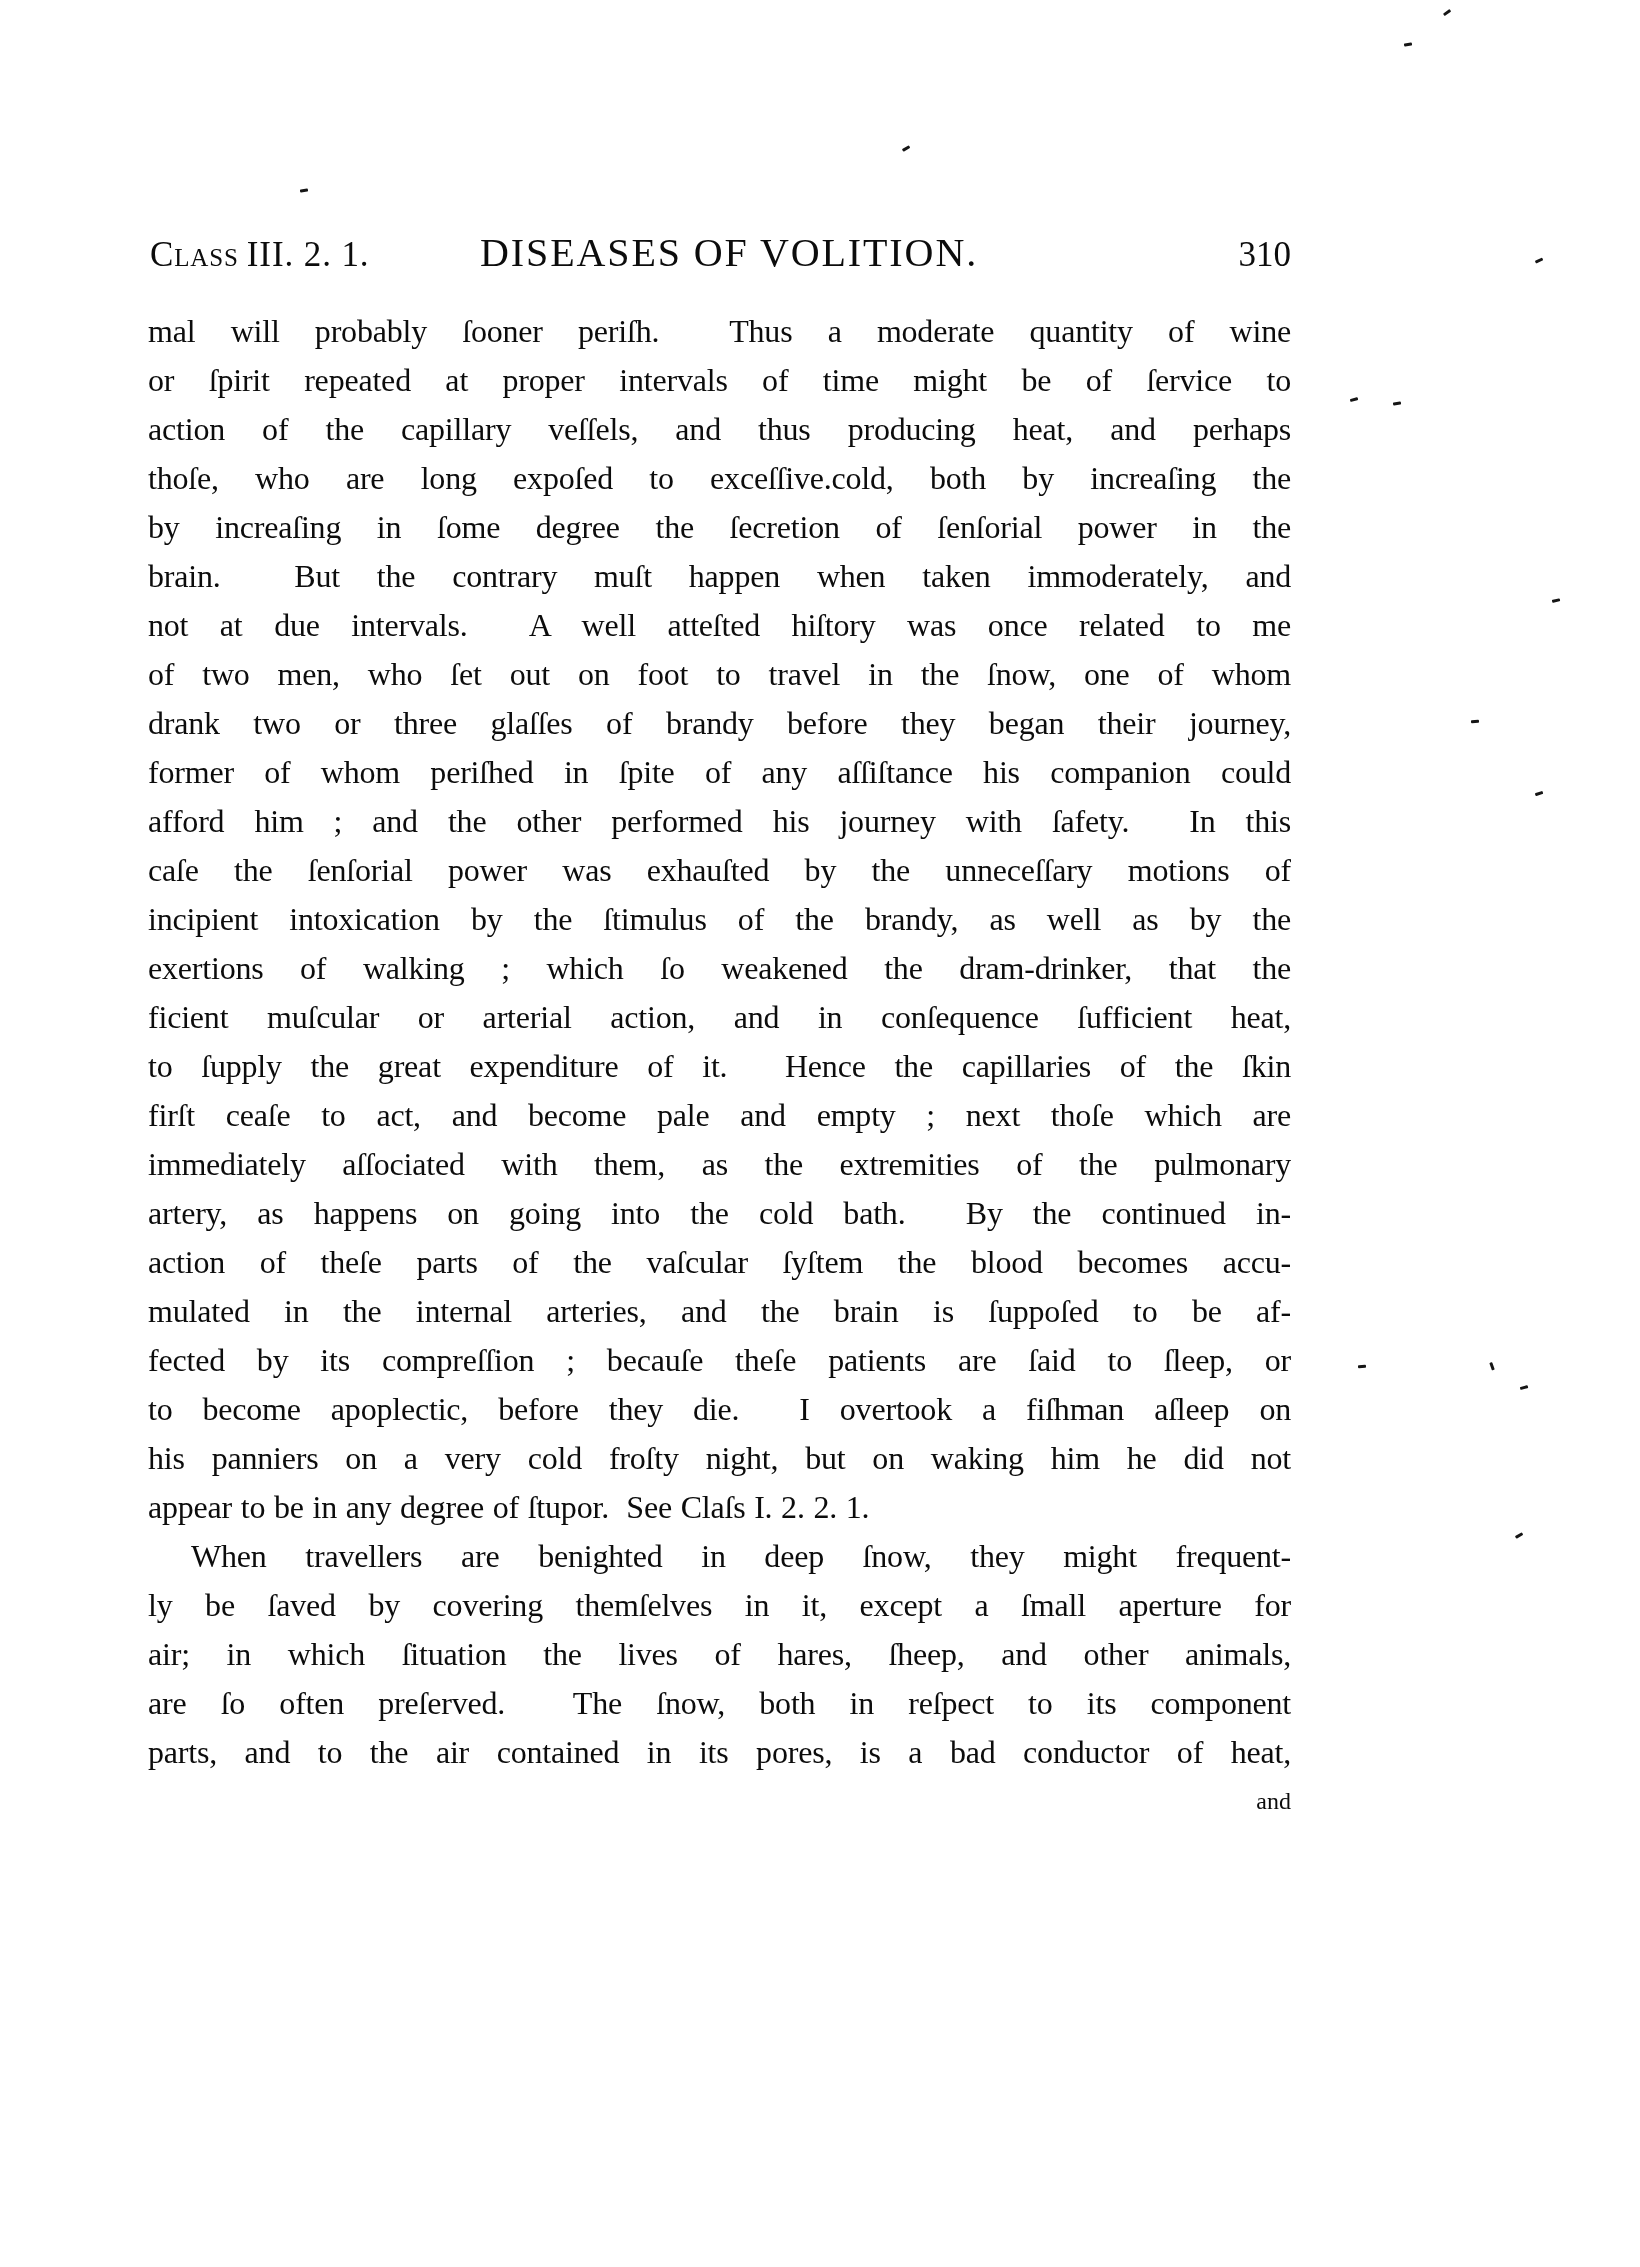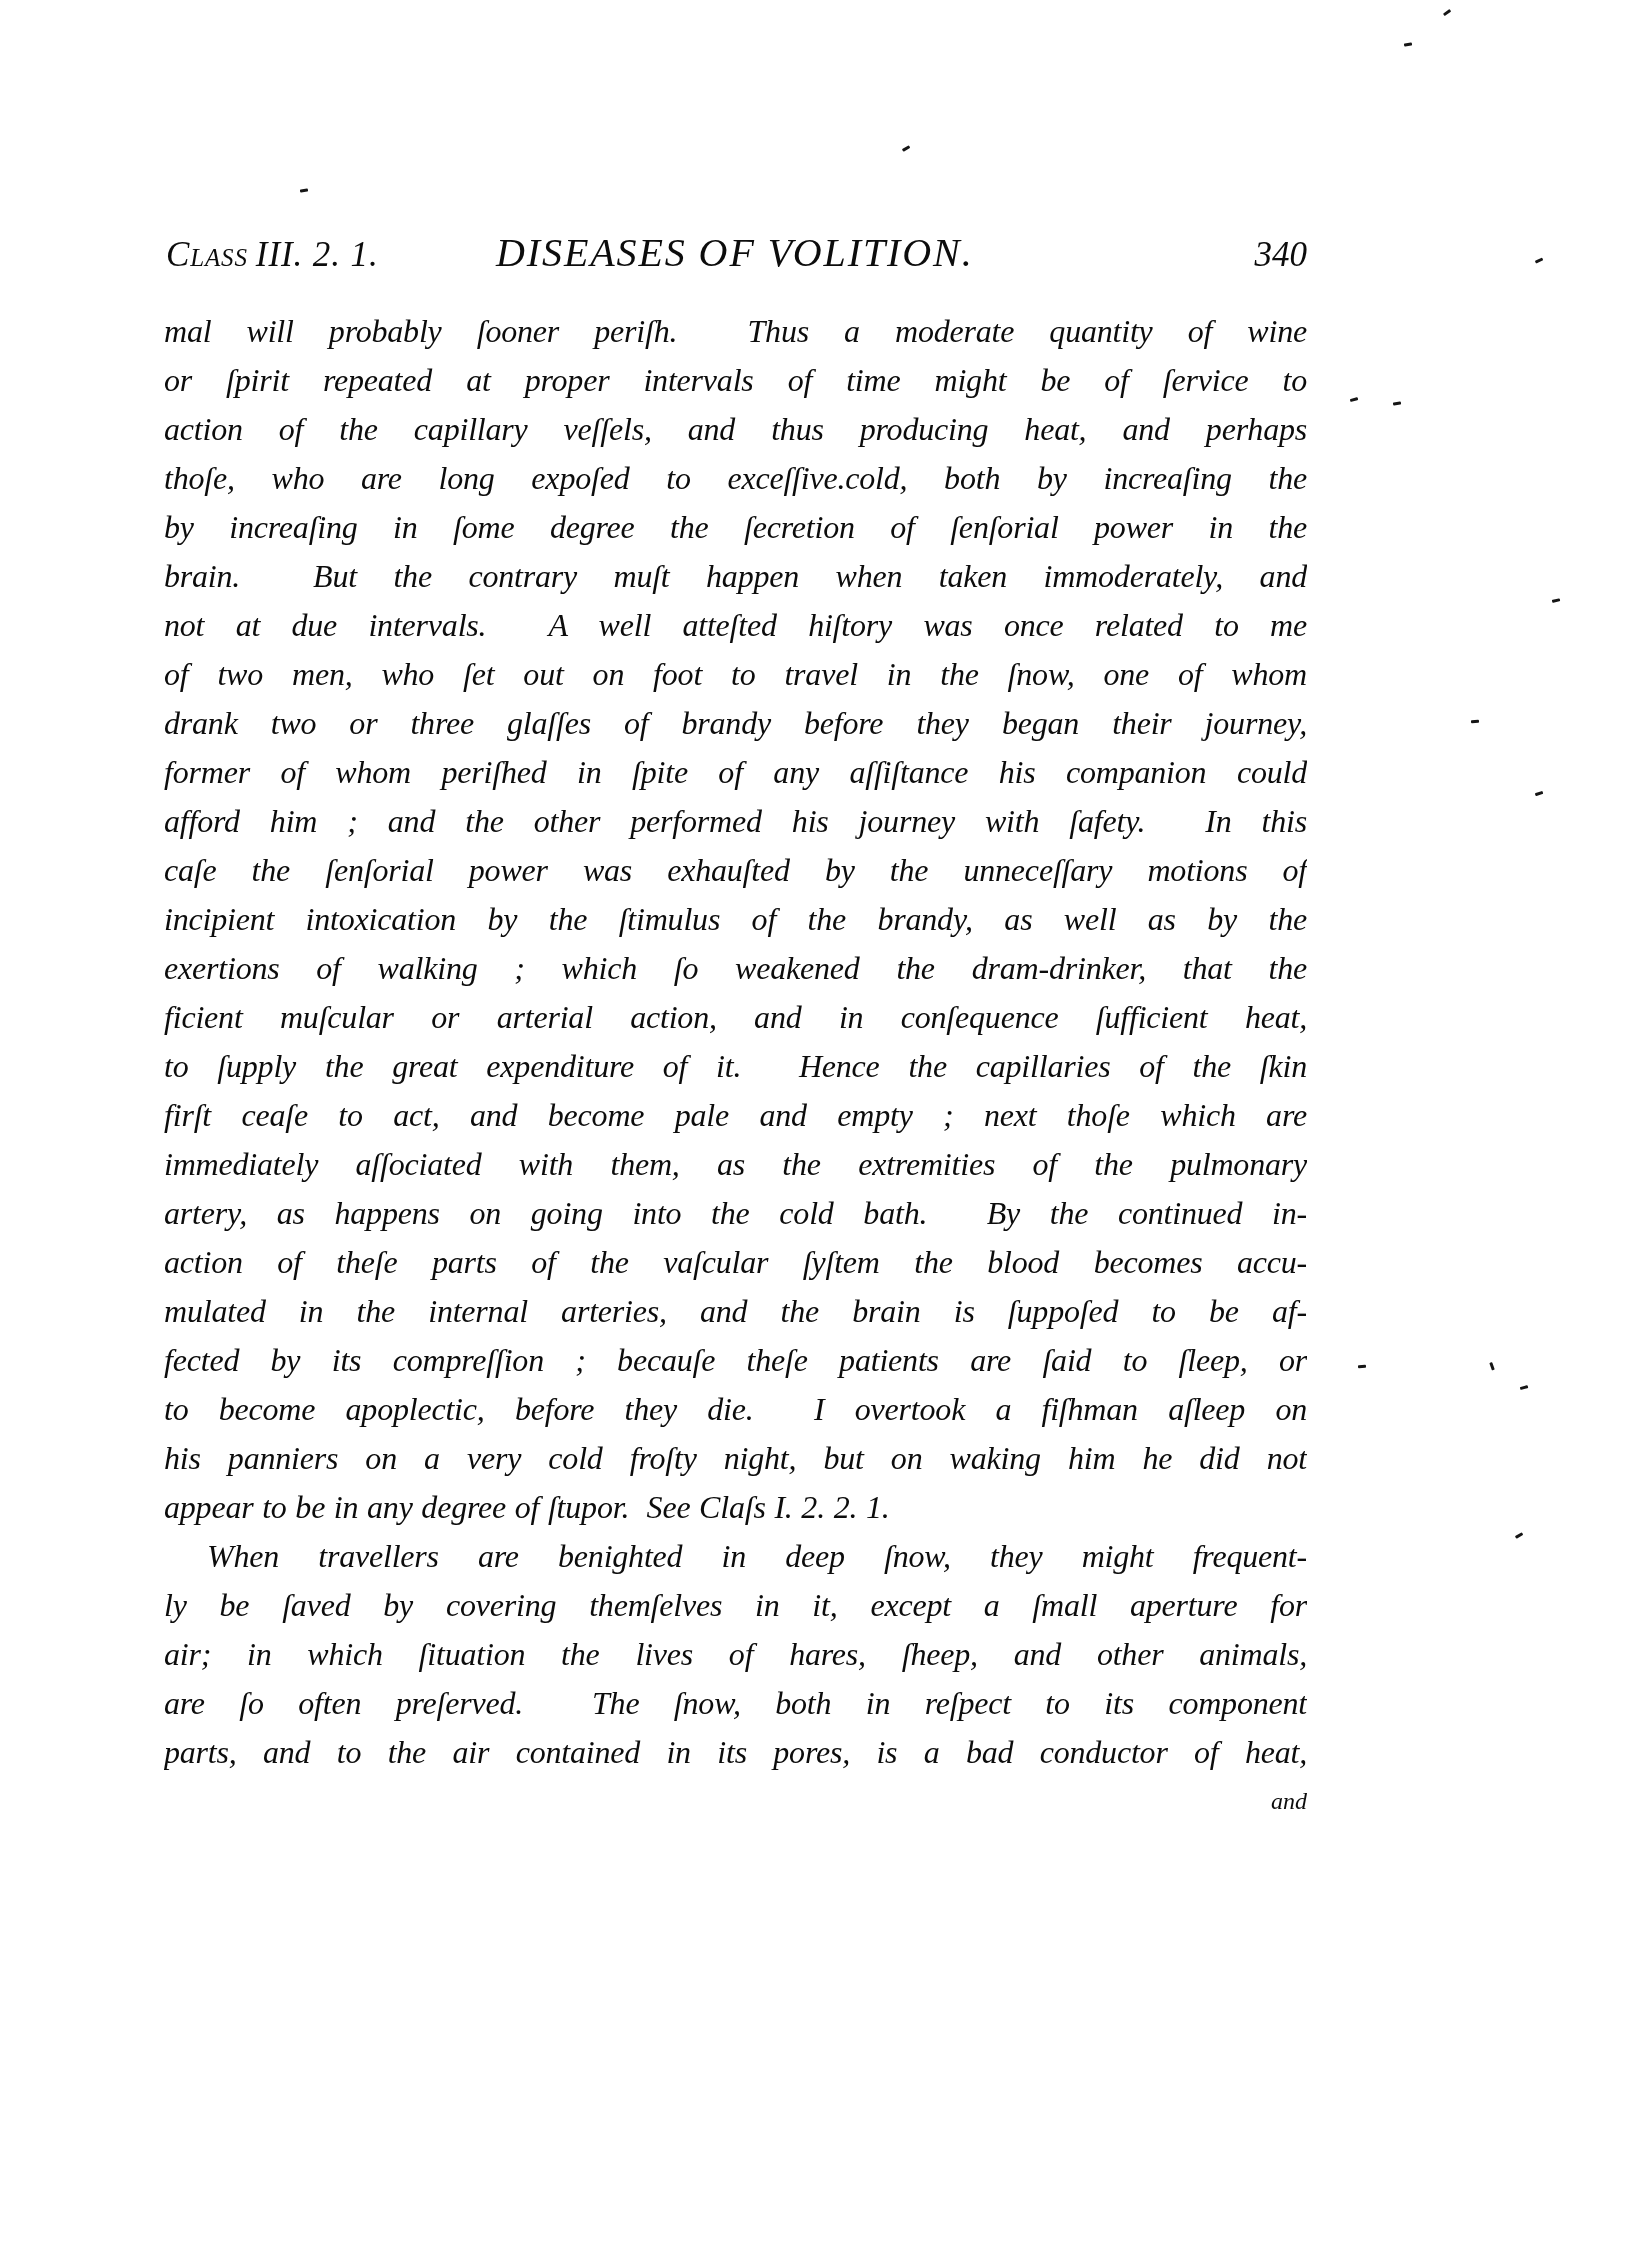--- a/index.html
+++ b/index.html
@@ -11,25 +11,24 @@
     position: relative;
     width: 1641px;
     height: 2267px;
     background: #ffffff;
     overflow: hidden;
     font-family: "Liberation Serif", "DejaVu Serif", serif;
     color: #0c0c0c;
   }
   .text-col {
     position: absolute;
-    left: 164px;
+    left: 148px;
     top: 229px;
     width: 1143px;
     height: 1771px;
-    font-style: italic;
   }
   .hdr {
     position: relative;
     height: 56px;
   }
   .hdr-left {
     position: absolute;
     left: 1.9px;
     top: 5.6px;
     font-size: 35px;
@@ -92,21 +91,21 @@
 </style>
 </head>
 <body>
 
 <div class="sheet">
   <div class="text-col">
 
     <div class="hdr">
       <span class="hdr-left"><span class="class-word">Class</span> <span>III. 2. 1.</span></span>
       <span class="hdr-title">DISEASES OF VOLITION.</span>
-      <span class="hdr-page">340</span>
+      <span class="hdr-page">310</span>
     </div>
 
     <div class="body-text">
       <div>
           <div class="line">mal will probably ſooner periſh.&nbsp; Thus a moderate quantity of wine</div>
           <div class="line">or ſpirit repeated at proper intervals of time might be of ſervice to</div>
           <div class="line">action of the capillary veſſels, and thus producing heat, and perhaps</div>
           <div class="line">thoſe, who are long expoſed to exceſſive.cold, both by increaſing the</div>
           <div class="line">by increaſing in ſome degree the ſecretion of ſenſorial power in the</div>
           <div class="line">brain.&nbsp; But the contrary muſt happen when taken immoderately, and</div>

